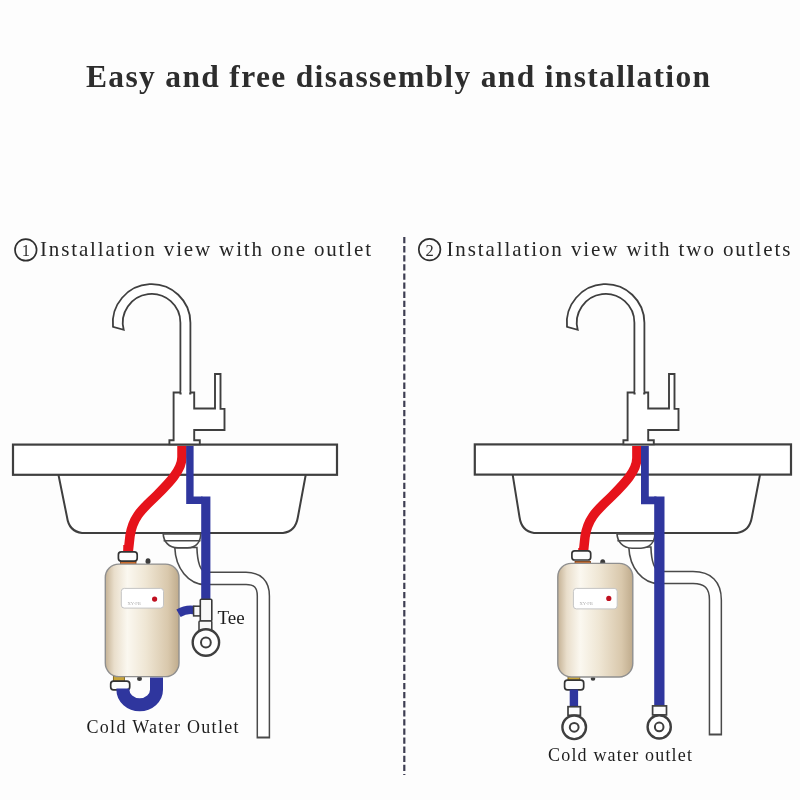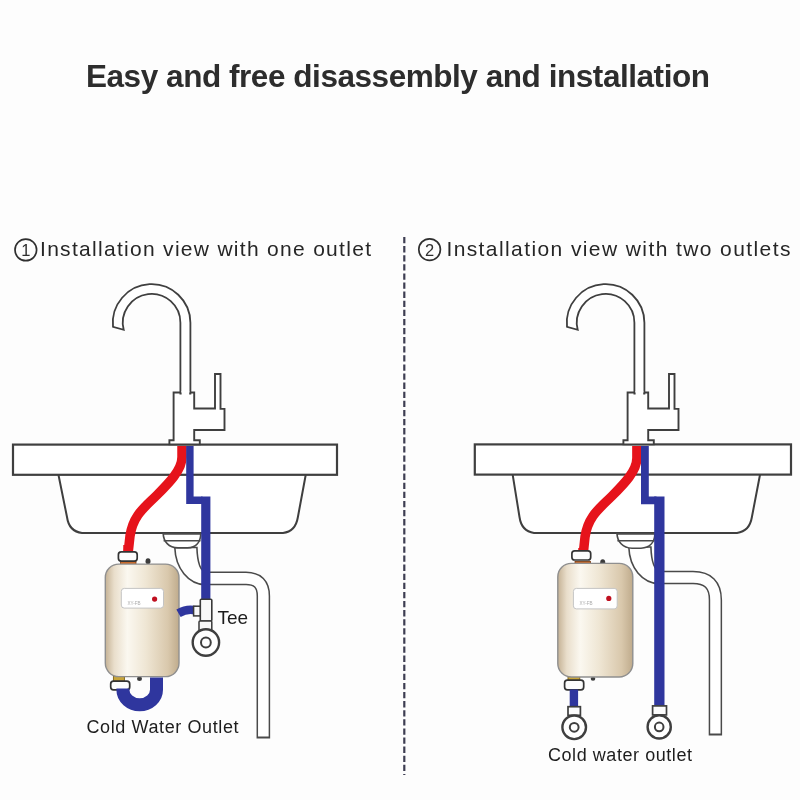--- a/index.html
+++ b/index.html
@@ -1,16 +1,16 @@
 <!DOCTYPE html>
 <html><head>
 <meta charset="utf-8">
 <style>
   html,body{margin:0;padding:0;background:#ffffff;}
-  .page{width:800px;height:800px;position:relative;font-family:Liberation Sans, sans-serif;}
+  .page{width:800px;height:800px;position:relative;font-family:Liberation Serif, serif;}
 </style>
 </head>
 <body>
 <div class="page">
 <svg width="800" height="800" viewBox="0 0 800 800">
   <defs>
     <linearGradient id="heater" x1="0" y1="0" x2="1" y2="0">
       <stop offset="0" stop-color="#c5b295"></stop>
       <stop offset="0.12" stop-color="#e9decb"></stop>
       <stop offset="0.3" stop-color="#fbf8f0"></stop>

